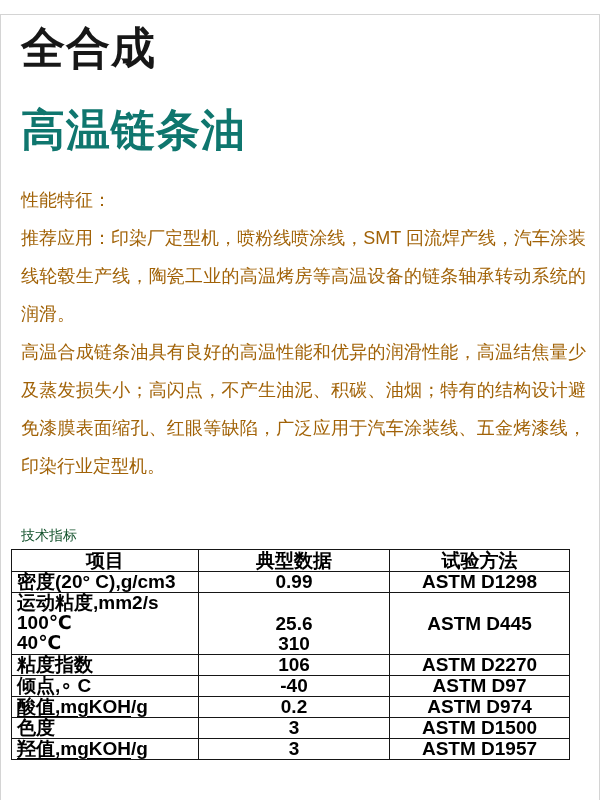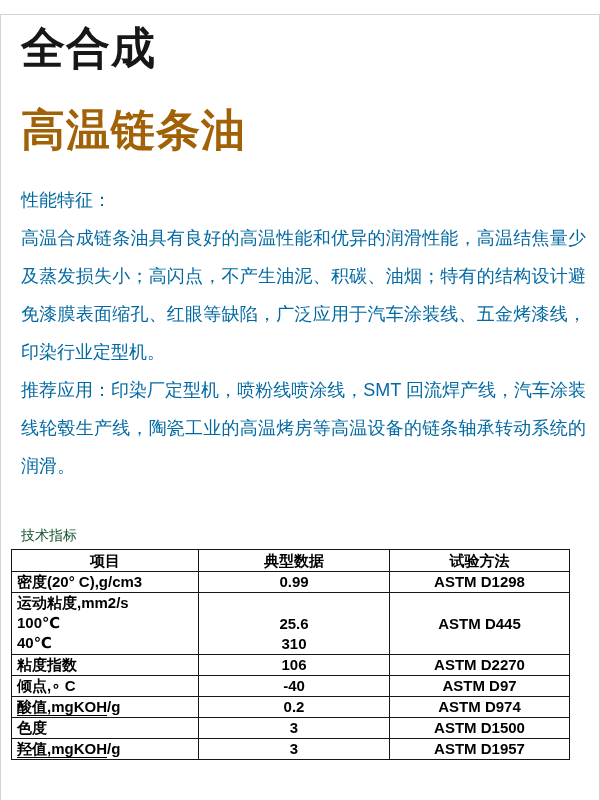--- a/index.html
+++ b/index.html
@@ -17,31 +17,31 @@
     font-size:44px; font-weight:800; line-height:50px;
     color:#171717; letter-spacing:1px;
   }
   .t-red {
     font-size:44px; font-weight:800; line-height:50px;
     margin-top:32px; letter-spacing:1px;
   }
   .bodytext {
     font-size:18px; line-height:38px;
     text-align:justify; text-justify:inter-ideograph;
-    color:#0369a1;
+    color:#a16207;
   }
   .heading { margin-top:26px; }
   .caption {
     font-size:14px; line-height:20px;
     margin-top:40px; margin-bottom:4px; color:#14532d;
   }
   table.spec {
     border-collapse:collapse; table-layout:fixed;
     width:558px; margin-left:-10px;
-    font-size:15px; font-weight:700; color:#000;border-radius:8px;
+    font-size:19px; font-weight:700; color:#000;border-radius:8px;
   }
   .spec th, .spec td {
     border:1.5px solid #161616;
     padding:0 3px; height:21px; line-height:20px;
     overflow:hidden;
   }
   .spec th { text-align:center; height:22px; }
   td.c-item { text-align:left; padding-left:5px; }
   td.c-val, td.c-meth { text-align:center; }
   tr.multi td { height:62px; }
@@ -56,25 +56,25 @@
     text-underline-offset:3px;
     text-decoration:underline;
   }
 </style>
 </head>
 <body>
 
 <div class="page">
 
   <h1 class="t-black">全合成</h1>
-  <h1 class="t-red" style="color: #a16207;">高温链条油</h1>
+  <h1 class="t-red" style="color: #0f766e;">高温链条油</h1>
 
   <p class="bodytext heading">性能特征：</p>
+  <p class="bodytext">推荐应用：印染厂定型机，喷粉线喷涂线，SMT 回流焊产线，汽车涂装线轮毂生产线，陶瓷工业的高温烤房等高温设备的链条轴承转动系统的润滑。</p>
   <p class="bodytext">高温合成链条油具有良好的高温性能和优异的润滑性能，高温结焦量少及蒸发损失小；高闪点，不产生油泥、积碳、油烟；特有的结构设计避免漆膜表面缩孔、红眼等缺陷，广泛应用于汽车涂装线、五金烤漆线，印染行业定型机。</p>
-  <p class="bodytext">推荐应用：印染厂定型机，喷粉线喷涂线，SMT 回流焊产线，汽车涂装线轮毂生产线，陶瓷工业的高温烤房等高温设备的链条轴承转动系统的润滑。</p>
 
   <p class="caption">技术指标</p>
 
   <table class="spec">
     <colgroup>
       <col style="width:187px">
       <col style="width:191px">
       <col style="width:180px">
     </colgroup>
     <thead>

